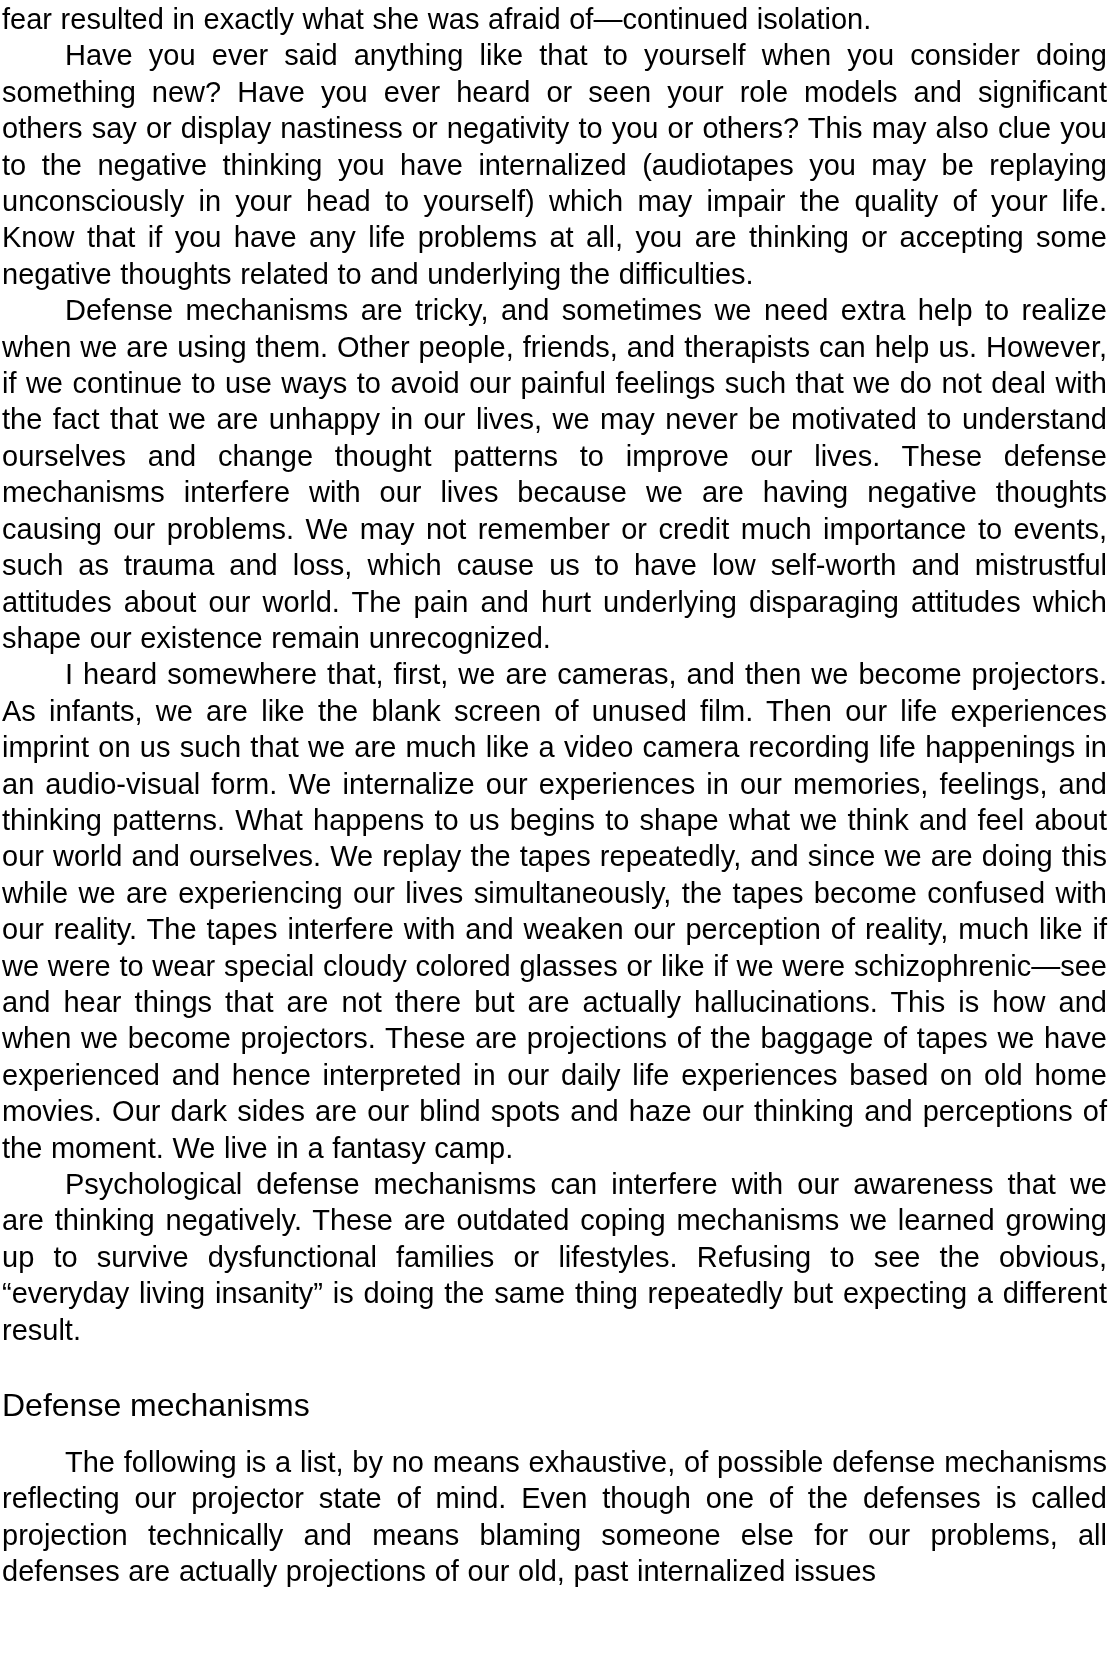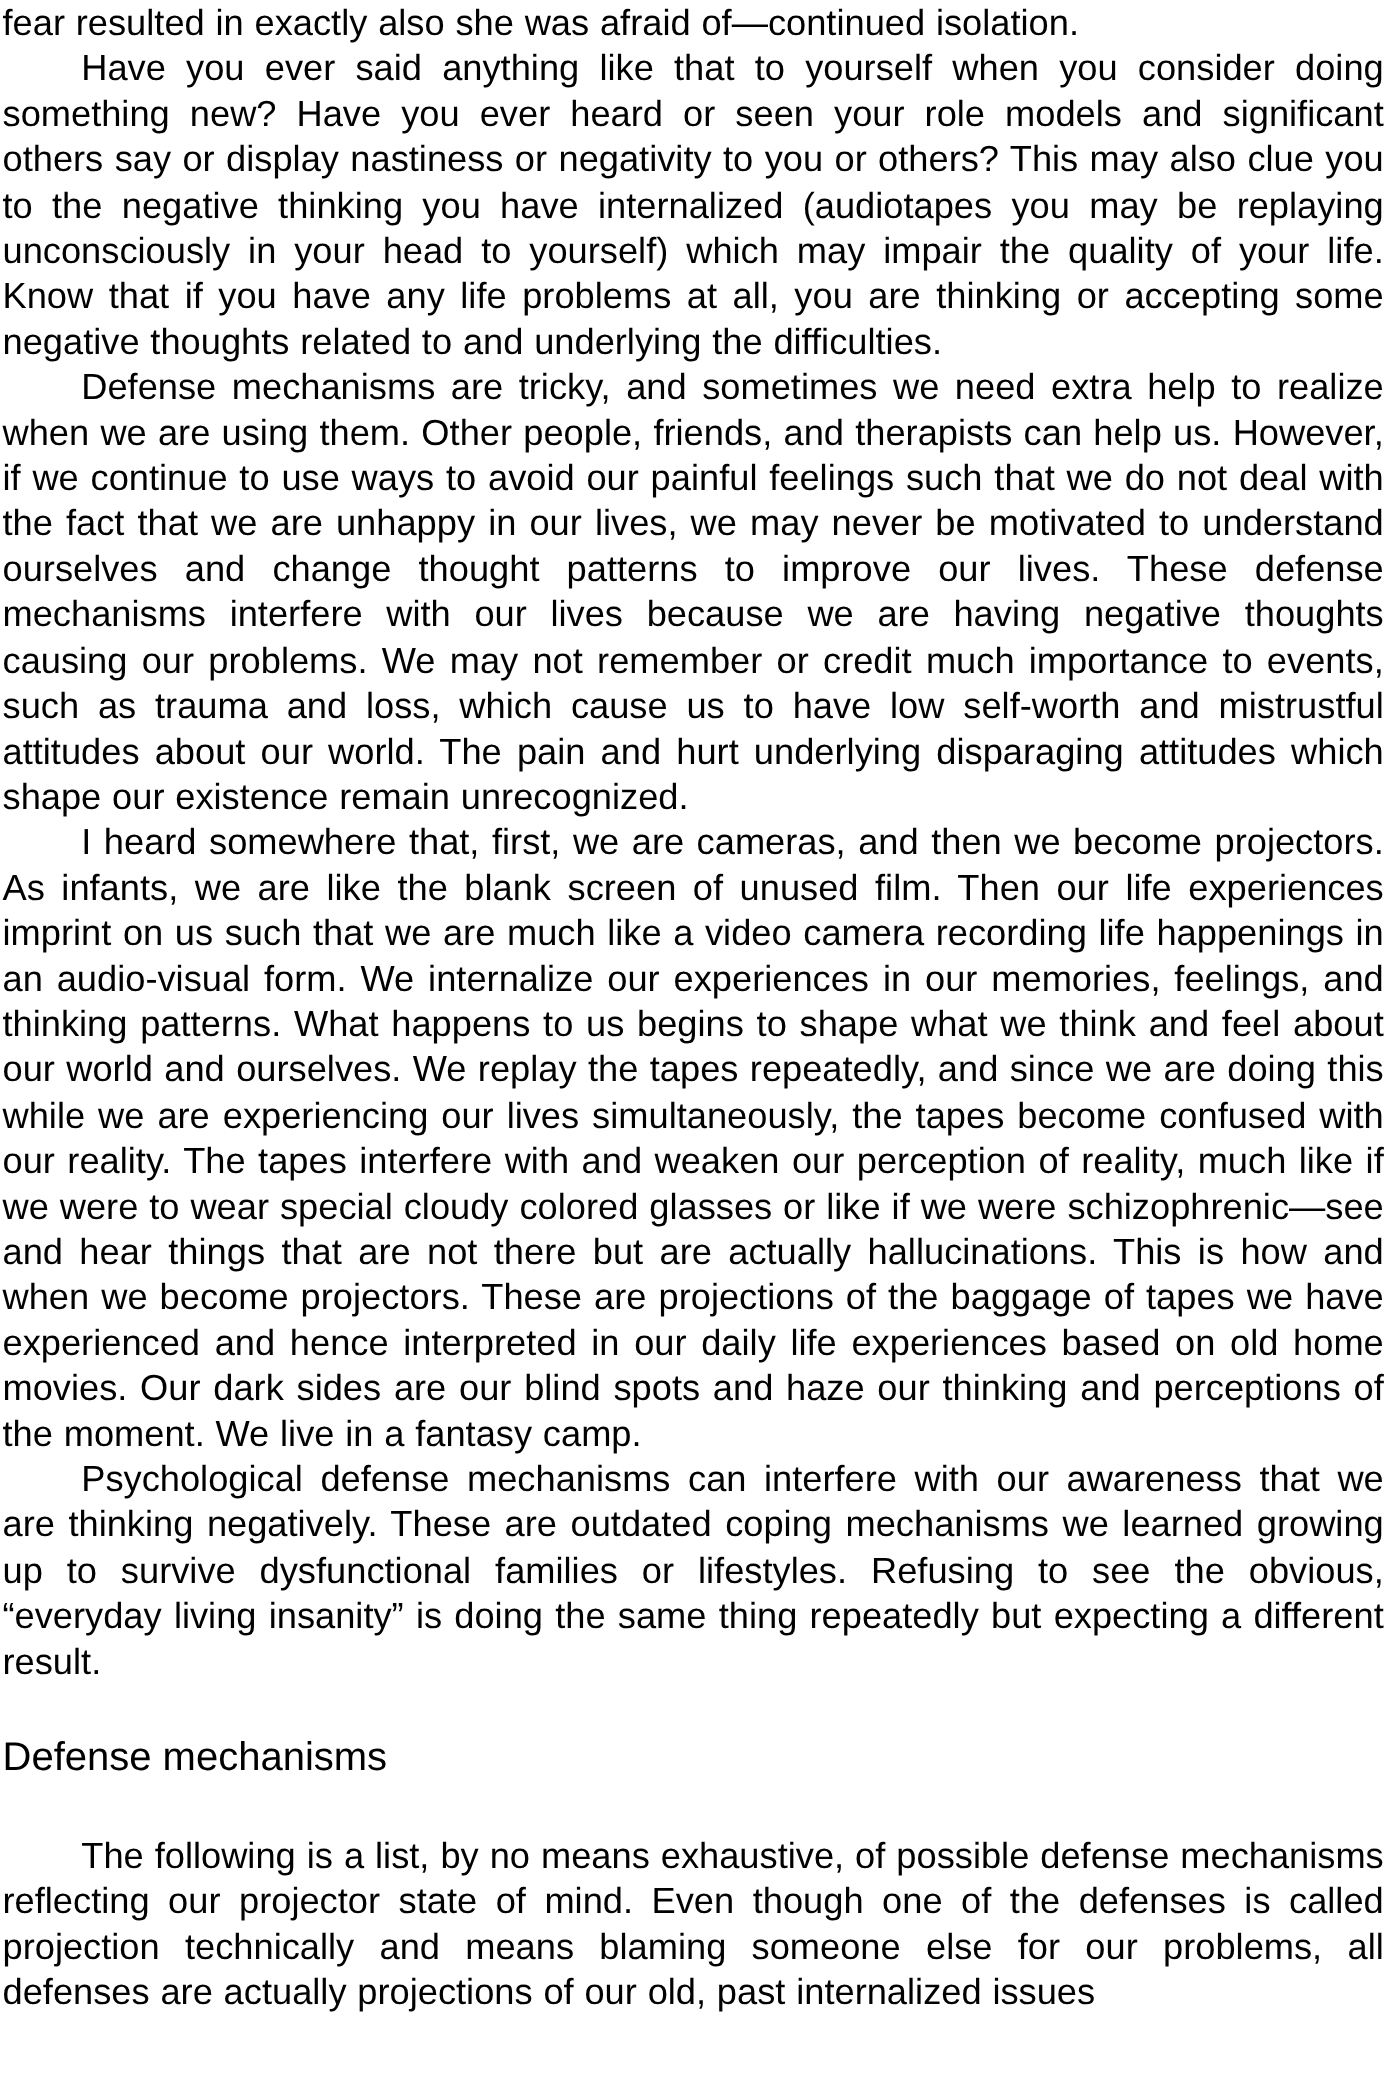--- a/index.html
+++ b/index.html
@@ -29,30 +29,30 @@
     word-spacing: 0.02em;
   }
   .page p.fragment {
     text-indent: 0;
     text-align: left;
   }
   .page h2.section-heading {
     font-size: 32px;
     font-weight: 400;
     line-height: 40px;
-    margin: 37px 0 42px 0;
+    margin: 37px 0 19px 0;
     text-align: left;
     text-indent: 0;
   }
 </style>
 </head>
 <body>
 
 <div class="page">
-  <p class="fragment">fear resulted in exactly also she was afraid of—continued isolation.</p>
+  <p class="fragment">fear resulted in exactly what she was afraid of—continued isolation.</p>
 
   <p>Have you ever said anything like that to yourself when you consider doing something new? Have you ever heard or seen your role models and significant others say or display nastiness or negativity to you or others? This may also clue you to the negative thinking you have internalized (audiotapes you may be replaying unconsciously in your head to yourself) which may impair the quality of your life. Know that if you have any life problems at all, you are thinking or accepting some negative thoughts related to and underlying the difficulties.</p>
 
   <p>Defense mechanisms are tricky, and sometimes we need extra help to realize when we are using them. Other people, friends, and therapists can help us. However, if we continue to use ways to avoid our painful feelings such that we do not deal with the fact that we are unhappy in our lives, we may never be motivated to understand ourselves and change thought patterns to improve our lives. These defense mechanisms interfere with our lives because we are having negative thoughts causing our problems. We may not remember or credit much importance to events, such as trauma and loss, which cause us to have low self-worth and mistrustful attitudes about our world. The pain and hurt underlying disparaging attitudes which shape our existence remain unrecognized.</p>
 
   <p>I heard somewhere that, first, we are cameras, and then we become projectors. As infants, we are like the blank screen of unused film. Then our life experiences imprint on us such that we are much like a video camera recording life happenings in an audio-visual form. We internalize our experiences in our memories, feelings, and thinking patterns. What happens to us begins to shape what we think and feel about our world and ourselves. We replay the tapes repeatedly, and since we are doing this while we are experiencing our lives simultaneously, the tapes become confused with our reality. The tapes interfere with and weaken our perception of reality, much like if we were to wear special cloudy colored glasses or like if we were schizophrenic—see and hear things that are not there but are actually hallucinations. This is how and when we become projectors. These are projections of the baggage of tapes we have experienced and hence interpreted in our daily life experiences based on old home movies. Our dark sides are our blind spots and haze our thinking and perceptions of the moment. We live in a fantasy camp.</p>
 
   <p>Psychological defense mechanisms can interfere with our awareness that we are thinking negatively. These are outdated coping mechanisms we learned growing up to survive dysfunctional families or lifestyles. Refusing to see the obvious, “everyday living insanity” is doing the same thing repeatedly but expecting a different result.</p>
 
   <h2 class="section-heading">Defense mechanisms</h2>

